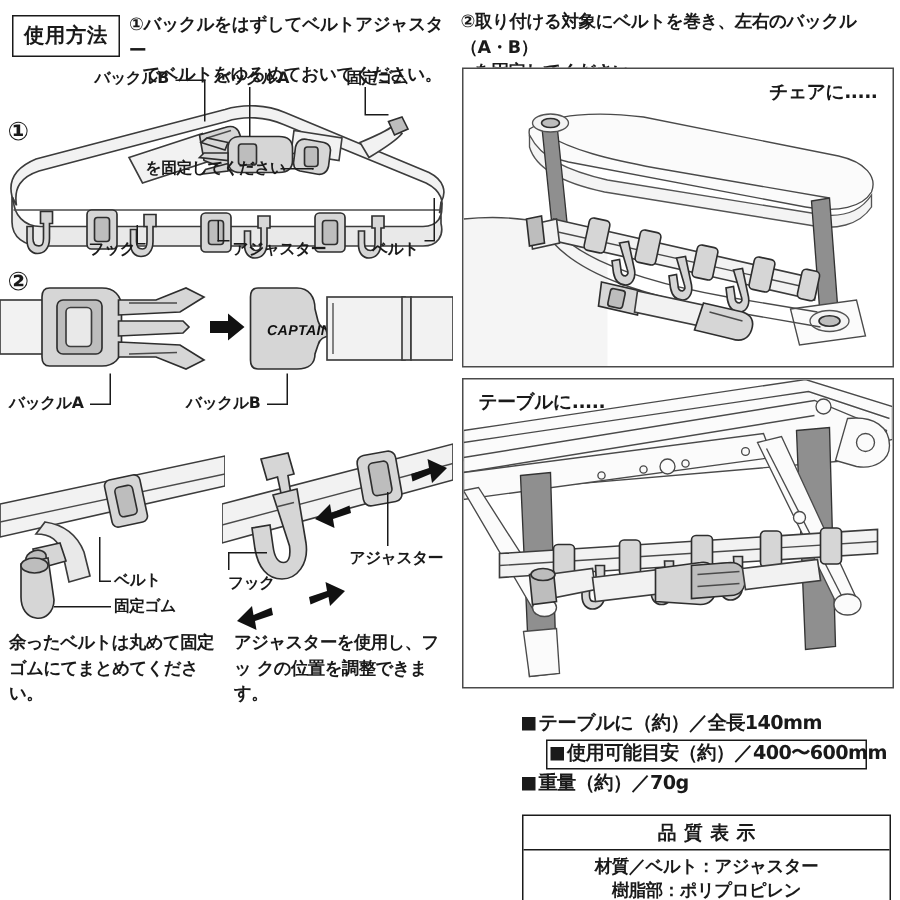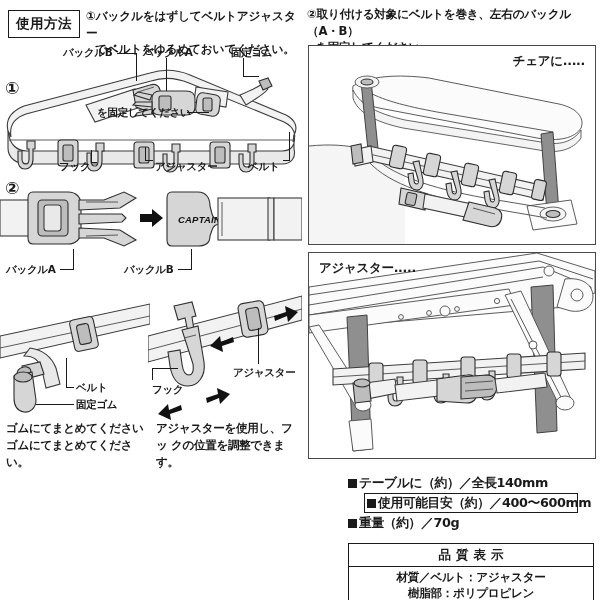--- a/index.html
+++ b/index.html
@@ -282,21 +282,21 @@
   </div>
 
   <div class="abs lbl jp" style="left:152px;top:383px;">フック</div>
   <div class="lead" style="left:152px;top:368px;width:1px;height:12px;"></div>
   <div class="lead" style="left:152px;top:368px;width:26px;height:1px;"></div>
 
   <div class="abs lbl jp" style="left:233px;top:366px;">アジャスター</div>
   <div class="lead" style="left:258px;top:328px;width:1px;height:36px;"></div>
 
   <div class="abs bcap jp" id="cap-left">
-    <span>ゴムにてまとめてください</span>
+    <span>余ったベルトは丸めて固定</span>
     <span>ゴムにてまとめてください。</span>
   </div>
   <div class="abs bcap jp" id="cap-right">
     <span>アジャスターを使用し、フッ</span>
     <span>クの位置を調整できます。</span>
   </div>
 
   <div class="abs panel" id="panel-chair">
     <div class="panel-cap jp" id="cap-chair">チェアに.....</div>
     <svg width="286" height="198" viewBox="0 0 286 198">
@@ -342,21 +342,21 @@
 
       <path class="plast" d="M92 142 L118 148 L116 164 L90 158 Z"></path>
       <rect class="plast-d" x="97" y="147" width="10" height="12" rx="2" transform="rotate(12 102 153)"></rect>
       <path class="strap" d="M116 148 L172 160 L170 174 L114 162 Z"></path>
       <path class="plast" d="M160 156 L186 162 C192 164 194 168 192 174 C190 180 185 182 179 180 L154 174 Z"></path>
       <path class="thin" d="M164 162 L186 168"></path>
     </svg>
   </div>
 
   <div class="abs panel" id="panel-table">
-    <div class="panel-cap jp" id="cap-table">アジャスター.....</div>
+    <div class="panel-cap jp" id="cap-table">テーブルに.....</div>
     <svg width="286" height="205" viewBox="0 0 286 205">
 
       <path class="wht" d="M0 34 L228 0 L286 18 L286 40 L252 48 L0 54 Z"></path>
       <path class="thin" d="M0 42 L230 8 L284 26"></path>
       <path class="wht" d="M0 52 L234 14 L282 34 L280 52 L0 76 Z"></path>
       <path class="thin" d="M0 62 L234 24"></path>
 
       <path class="wht" d="M256 26 C274 24 284 32 284 44 C284 54 274 60 262 58 L248 54 Z"></path>
       <circle class="wht" cx="268" cy="42" r="6"></circle>
       <circle class="wht" cx="240" cy="18" r="5"></circle>

